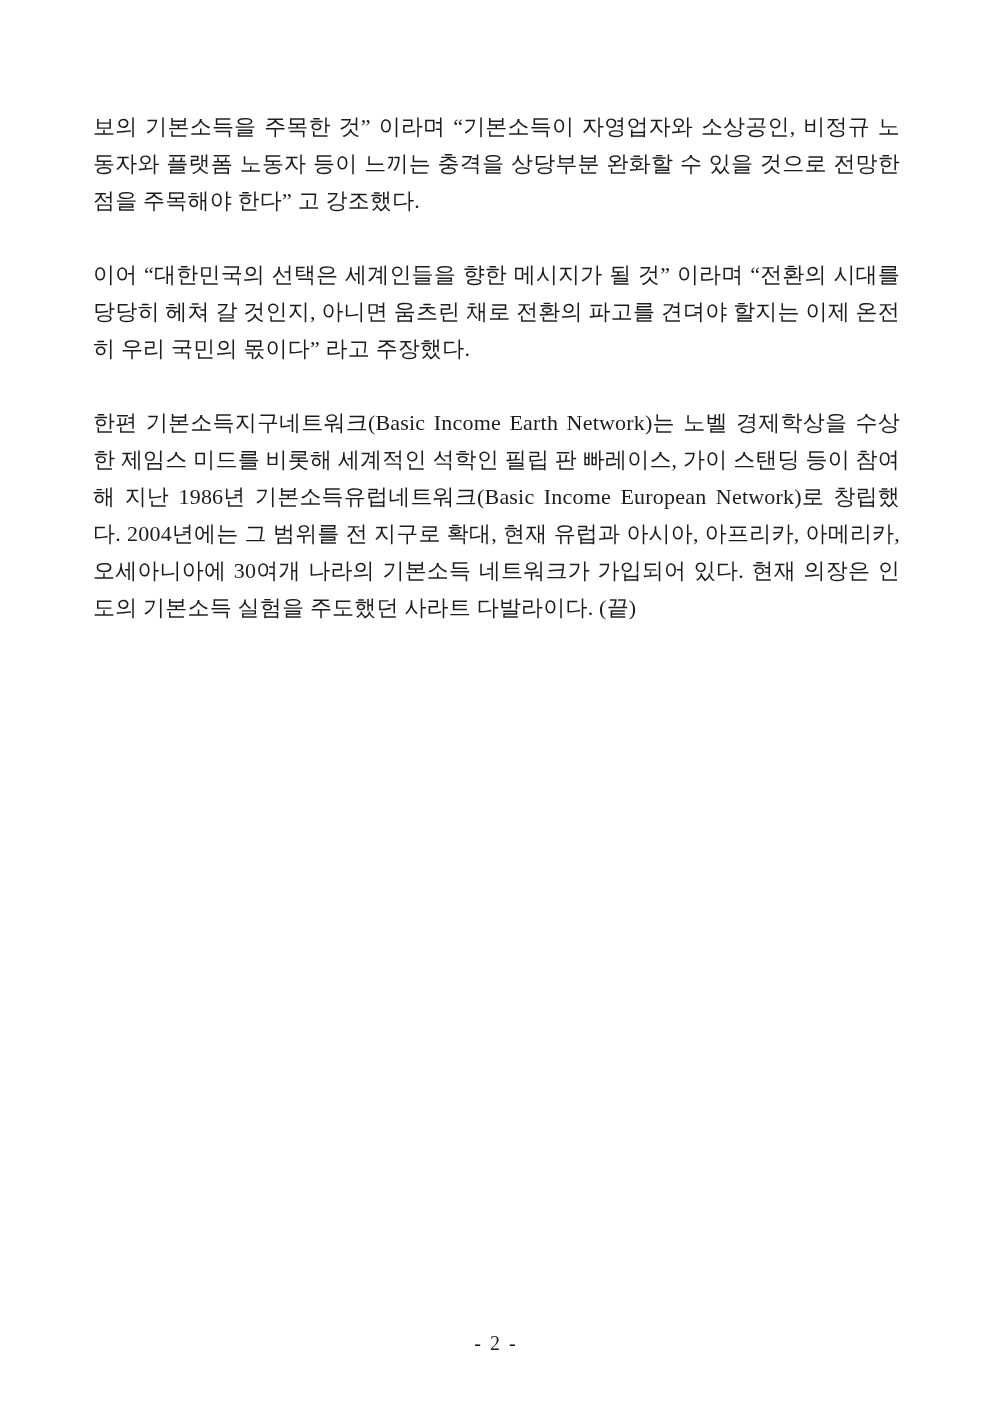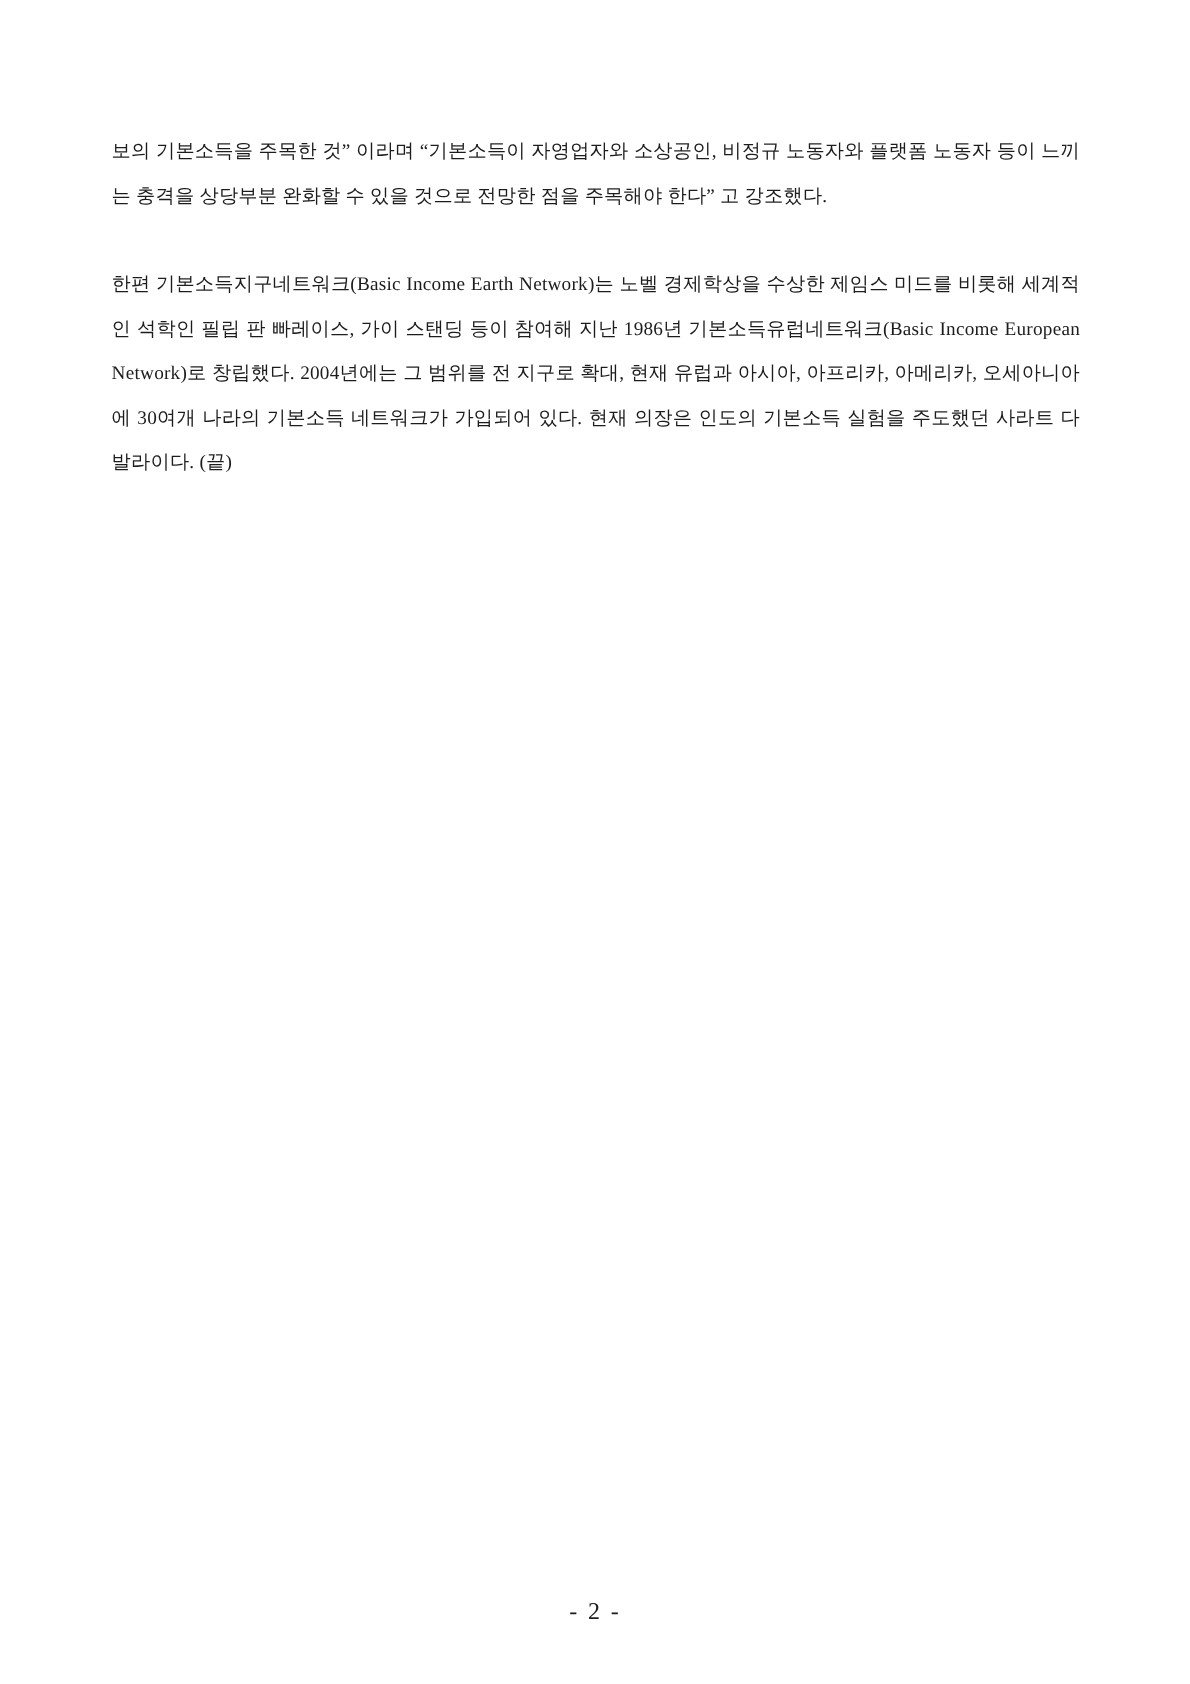--- a/index.html
+++ b/index.html
@@ -17,21 +17,21 @@
     color: #1c1c1c;
   }
   .content {
     position: absolute;
     top: 108px;
     left: 93px;
     width: 807px;
   }
   .para {
     margin: 0 0 37px 0;
-    font-size: 16px;
+    font-size: 22px;
     line-height: 37px;
     text-align: justify;
     text-align-last: left;
     word-break: break-all;
     letter-spacing: 0.2px;
   }
   .footer {
     position: absolute;
     top: 1330px;
     left: 0;
@@ -42,16 +42,17 @@
     letter-spacing: 2px;
     color: #1c1c1c;
   }
 </style>
 </head>
 <body>
 
 <div class="page">
   <div class="content">
     <p class="para">보의 기본소득을 주목한 것” 이라며  “기본소득이 자영업자와 소상공인, 비정규 노동자와 플랫폼 노동자 등이 느끼는 충격을 상당부분 완화할 수 있을 것으로 전망한 점을 주목해야 한다” 고 강조했다.</p>
+    <p class="para">이어  “대한민국의 선택은 세계인들을 향한 메시지가 될 것”  이라며  “전환의 시대를 당당히 헤쳐 갈 것인지, 아니면 움츠린 채로 전환의 파고를 견뎌야 할지는 이제 온전히 우리 국민의 몫이다” 라고 주장했다.</p>
     <p class="para">한편 기본소득지구네트워크(Basic Income Earth Network)는 노벨 경제학상을 수상한 제임스 미드를 비롯해 세계적인 석학인 필립 판 빠레이스, 가이 스탠딩 등이 참여해 지난 1986년 기본소득유럽네트워크(Basic Income European Network)로 창립했다. 2004년에는 그 범위를 전 지구로 확대, 현재 유럽과 아시아, 아프리카, 아메리카, 오세아니아에 30여개 나라의 기본소득 네트워크가 가입되어 있다. 현재 의장은 인도의 기본소득 실험을 주도했던 사라트 다발라이다. (끝)</p>
   </div>
   <div class="footer">- 2 -</div>
 </div>
 
 </body></html>

